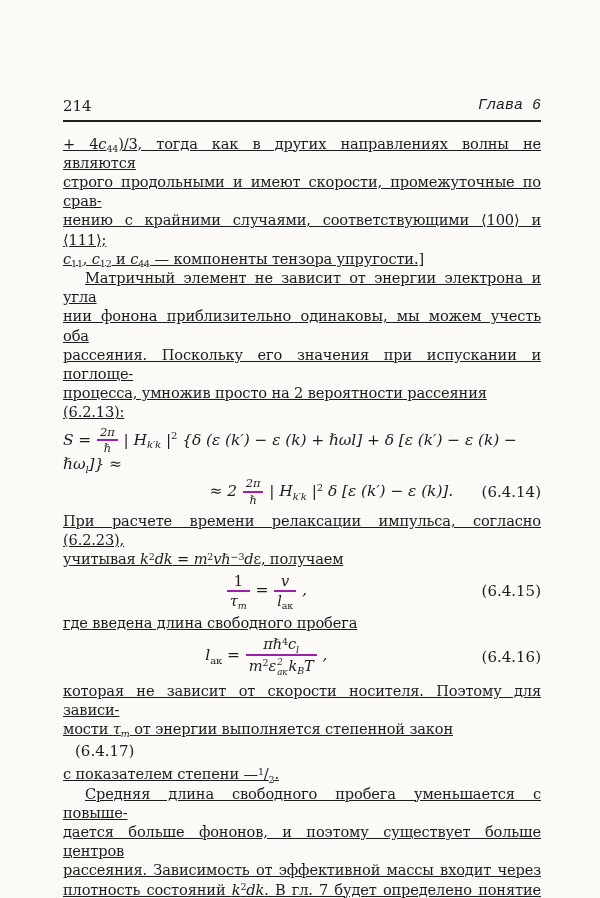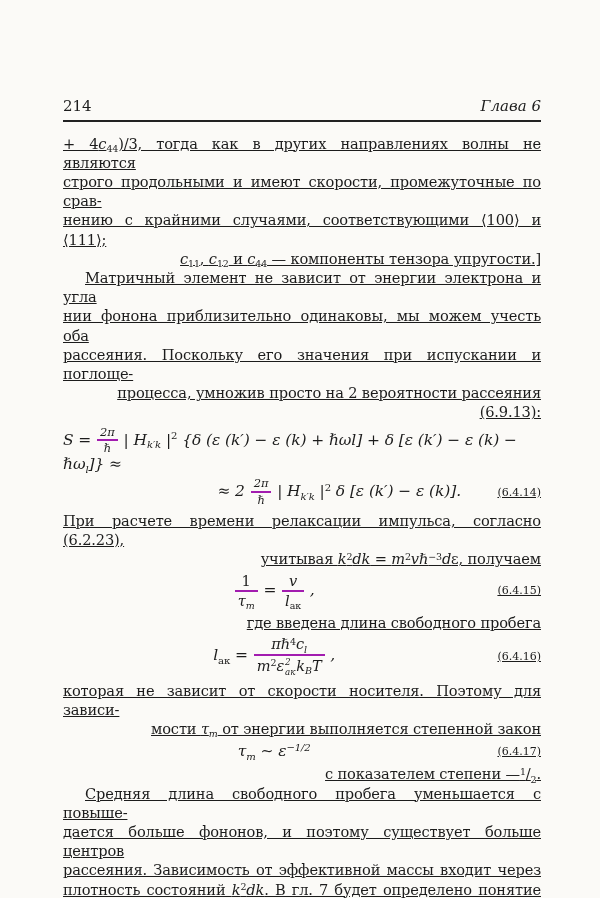--- a/index.html
+++ b/index.html
@@ -5,38 +5,38 @@
   html,body{margin:0;padding:0;}
   body{
     width:600px;height:898px;
     background:#fbfaf7;color:#1c1c1c;
     font-family:"DejaVu Serif","DejaVu Sans","Liberation Serif",serif;
     overflow:hidden;
   }
   .page{padding:56px 59px 0 63px;}
   .hdr{display:flex;justify-content:space-between;align-items:flex-end;
        font-size:15px;line-height:1.1;margin-top:42px;}
-  .chapter{font-style:italic;}
+  .chapter{font-style:italic;font-family:Liberation Mono, monospace;}
   .rule{border-top:2px solid #222;margin-top:5px;margin-bottom:12px;}
   .para{margin:0;text-decoration:underline;}
-  .pline{font-size:14.6px;line-height:19.2px;letter-spacing:-0.15px;text-align:right;}
+  .pline{font-size:14.6px;line-height:19.2px;letter-spacing:-0.15px;text-align:left;}
   .pline.jl{text-align:justify;text-align-last:justify;}
   .pline.ind{text-indent:22px;}
   .it{font-style:italic;}
   .up{font-style:normal;}
   sub,sup{font-size:65%;line-height:0;position:relative;vertical-align:baseline;}
   sub{top:0.34em;}
   sup{top:-0.5em;}
   .eqblock{margin:4px 0;}
   .eq{display:flex;align-items:center;margin:4px 0;}
   .eq-body{flex:1;text-align:center;font-style:italic;font-size:15.5px;letter-spacing:-0.1px;}
   .eq-body .up{font-style:normal;}
   .eql1{font-style:italic;font-size:15.5px;text-align:left;letter-spacing:-0.1px;}
   .eq-body-shift{padding-left:130px;}
-  .eq-no{font-style:normal;font-size:11px;margin-left:12px;white-space:nowrap;text-decoration:underline;}
+  .eq-no{font-style:normal;font-size:15px;margin-left:12px;white-space:nowrap;}
   .frac{display:inline-block;vertical-align:middle;text-align:center;
         font-size:94%;line-height:1.12;margin:0 1px;}
   .frac.fsm{font-size:74%;}
   .fnum{display:block;border-bottom:2px solid #a21caf;padding:0 3px 1px;}
   .fden{display:block;padding:1px 3px 0;}
   .stack{display:inline-block;text-align:left;vertical-align:middle;
          line-height:1;margin:0 1px;}
   .stsup,.stsub{display:block;font-size:60%;line-height:1.15;}
 </style>
 </head>
@@ -54,21 +54,21 @@
       <div class="pline jl"><span>+ 4</span><span class="it">c</span><sub><span class="up">44</span></sub><span>)/3, тогда как в других направлениях волны не являются</span></div>
       <div class="pline jl">строго продольными и имеют скорости, промежуточные по срав-</div>
       <div class="pline jl">нению с крайними случаями, соответствующими ⟨100⟩ и ⟨111⟩;</div>
       <div class="pline"><span class="it">c</span><sub><span class="up">11</span></sub><span>, </span><span class="it">c</span><sub><span class="up">12</span></sub><span> и </span><span class="it">c</span><sub><span class="up">44</span></sub><span> — компоненты тензора упругости.]</span></div>
     </div>
 
   <div class="para">
       <div class="pline jl ind">Матричный элемент не зависит от энергии электрона и угла</div>
       <div class="pline jl">нии фонона приблизительно одинаковы, мы можем учесть оба</div>
       <div class="pline jl">рассеяния. Поскольку его значения при испускании и поглоще-</div>
-      <div class="pline">процесса, умножив просто на 2 вероятности рассеяния (6.9.13):</div>
+      <div class="pline">процесса, умножив просто на 2 вероятности рассеяния (6.2.13):</div>
     </div>
 
   <div class="eqblock">
     <div class="eql1"><span>S = </span><span class="frac fsm"><span class="fnum"><span>2π</span></span><span class="fden"><span>ℏ</span></span></span><span> | H</span><sub><span>k′k</span></sub><span> |</span><sup><span class="up">2</span></sup><span> {δ (ε (k′) − ε (k) + ℏω</span><span>l</span><span>] + δ [ε (k′) − ε (k) − ℏω</span><sub><span>l</span></sub><span>]} ≈</span></div>
     <div class="eq">
       <span class="eq-body eq-body-shift"><span>≈ 2 </span><span class="frac fsm"><span class="fnum"><span>2π</span></span><span class="fden"><span>ℏ</span></span></span><span> | H</span><sub><span>k′k</span></sub><span> |</span><sup><span class="up">2</span></sup><span> δ [ε (k′) − ε (k)].</span></span>
       <span class="eq-no">(6.4.14)</span>
     </div>
   </div>
 
@@ -90,21 +90,20 @@
     <span class="eq-body"><span>l</span><sub><span class="up">ак</span></sub><span> = </span><span class="frac"><span class="fnum"><span>πℏ</span><sup><span class="up">4</span></sup><span>c</span><sub><span>l</span></sub></span><span class="fden"><span>m</span><sup><span class="up">2</span></sup><span>ε</span><span class="stack"><span class="stsup">2</span><span class="stsub">ак</span></span><span>k</span><sub><span>B</span></sub><span>T</span></span></span><span> ,</span></span>
     <span class="eq-no">(6.4.16)</span>
   </div>
 
   <div class="para">
       <div class="pline jl">которая не зависит от скорости носителя. Поэтому для зависи-</div>
       <div class="pline"><span>мости </span><span class="it">τ</span><sub><span class="it">m</span></sub><span> от энергии выполняется степенной закон</span></div>
     </div>
 
   <div class="eq">
-    <span class="eq-body"><span>τ</span><sub><span>m</span></sub><span> ∼ ε</span><sup><span>−1/2</span></sup></span>
     <span class="eq-no">(6.4.17)</span>
   </div>
 
   <div class="para">
       <div class="pline"><span>с показателем степени —</span><sup><span class="up">1</span></sup><span>/</span><sub><span class="up">2</span></sub><span>.</span></div>
     </div>
 
   <div class="para">
       <div class="pline jl ind">Средняя длина свободного пробега уменьшается с повыше-</div>
       <div class="pline jl">дается больше фононов, и поэтому существует больше центров</div>

